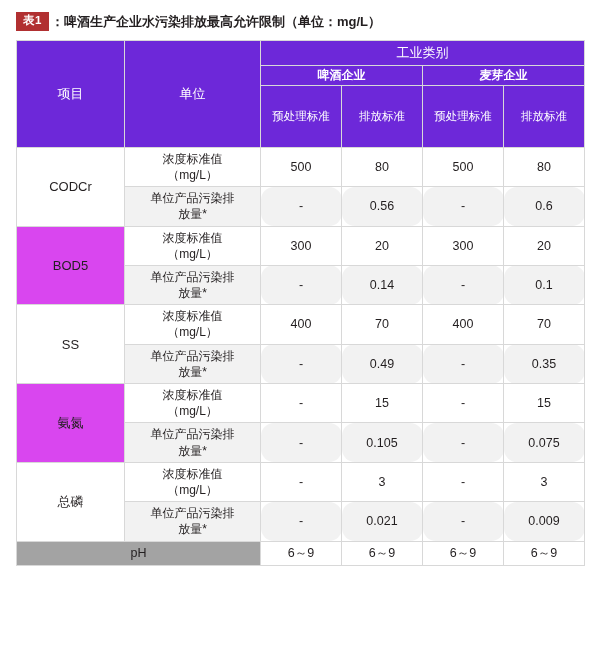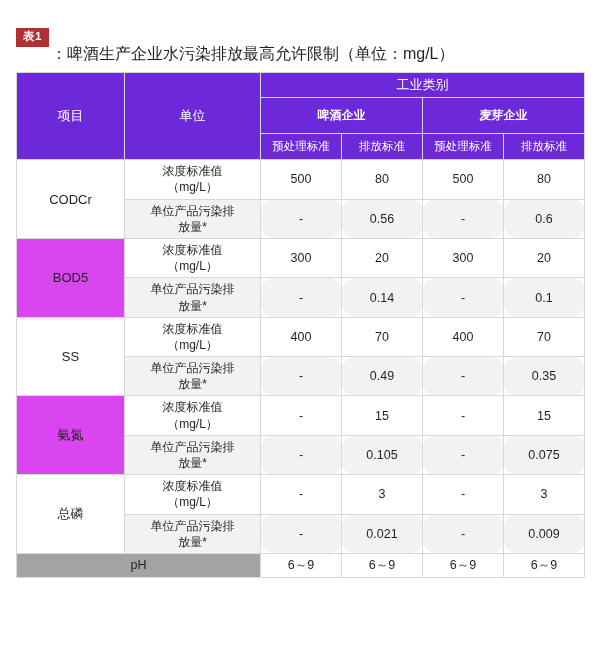--- a/index.html
+++ b/index.html
@@ -32,24 +32,23 @@
     display: inline-block;
     background: #b13031;
     color: #ffffff;
     font-size: 11.5px;
     font-weight: bold;
     padding: 2px 7px 3px 7px;
     margin-right: 2px;
     letter-spacing: 0.5px;
   }
   .caption-text {
-    font-size: 16px;
+    font-size: 13px;
     color: #231f20;
-    font-weight: normal;
-    margin-top: 32px;
+    font-weight: bold;
   }
   table.tbl {
     border-collapse: collapse;
     width: 568px;
     table-layout: fixed;
     font-size: 12.5px;
   }
   table.tbl td, table.tbl th {
     border: 1px solid #d8d8d8;
     text-align: center;
@@ -60,26 +59,26 @@
   thead th {
     background: #6d28d9;
     color: #ffffff;
     font-weight: bold;
     font-size: 13px;
     border: 1px solid #c4565a;
     padding: 6px 2px;
   }
   thead th.sub {
     font-size: 12px;
-    padding: 9px 2px;
+    padding: 1px 2px;
     font-weight: bold;
   }
   thead th.sub2 {
     font-size: 11.5px;
-    padding: 5px 1px;
+    padding: 23px 1px;
     font-weight: normal;
   }
   td.param {
     font-size: 13px;
     color: #231f20;
   }
   td.param-shade {
     background: #d946ef;
   }
   td.unit {

